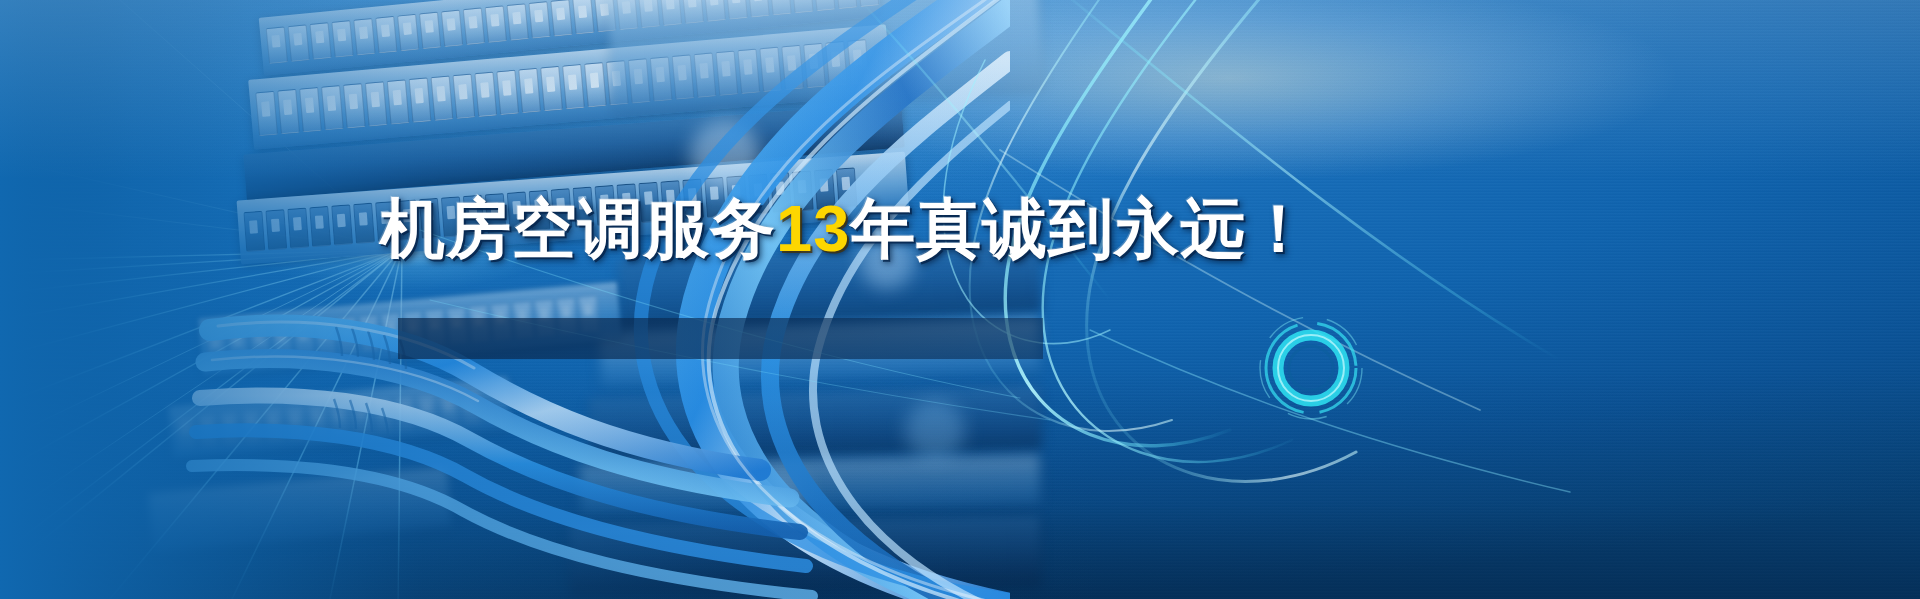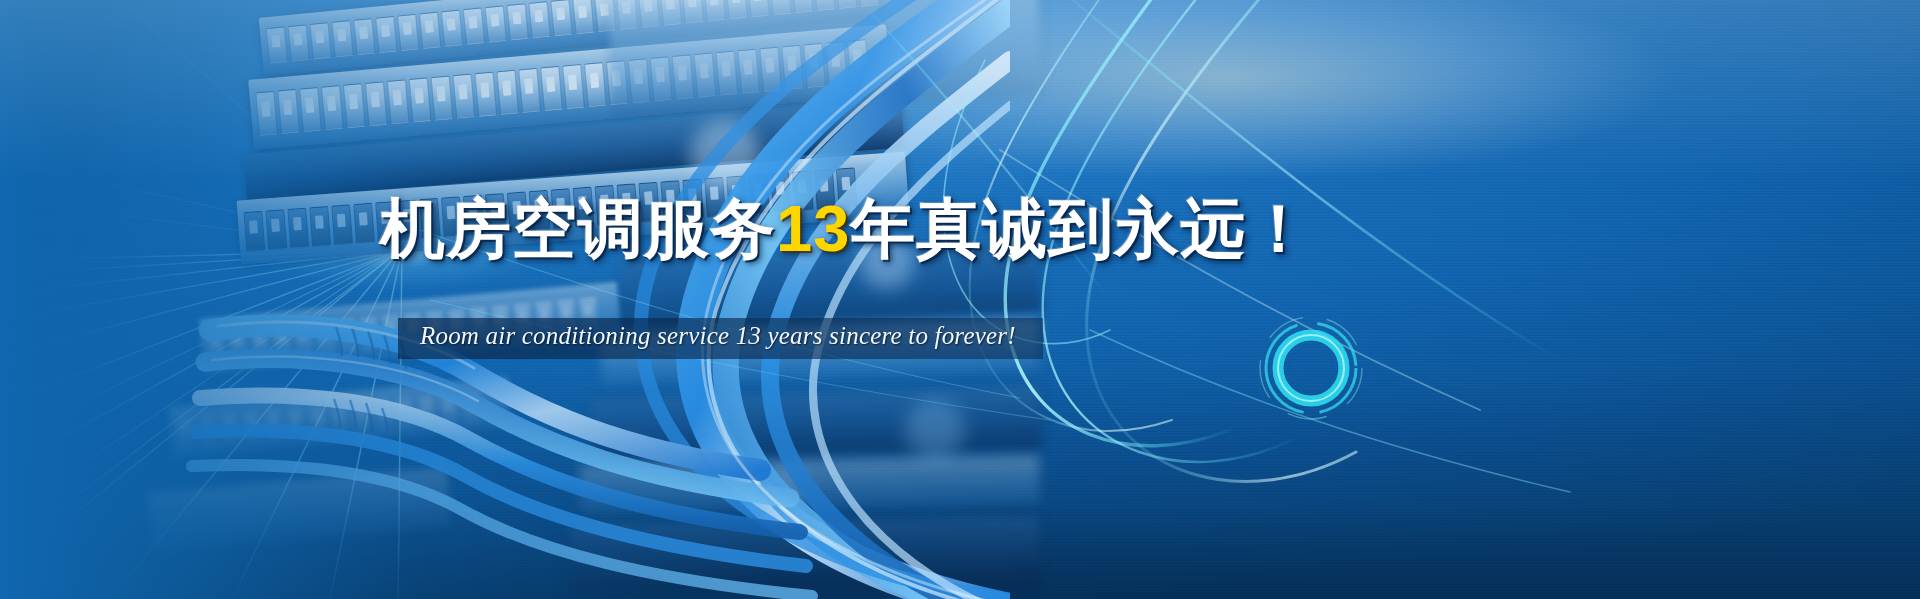--- a/index.html
+++ b/index.html
@@ -606,15 +606,14 @@
     
     
     
     
   </div>
 
   <div class="subband"></div>
 
   <div class="headline"><span>机房空调服务</span><span class="hl-num">13</span><span>年真诚到永远！</span></div>
 
-  <div class="subtitle">Room air conditioning service 13 years sincere to forever!</div>
 
 </div>
 
 </body></html>

